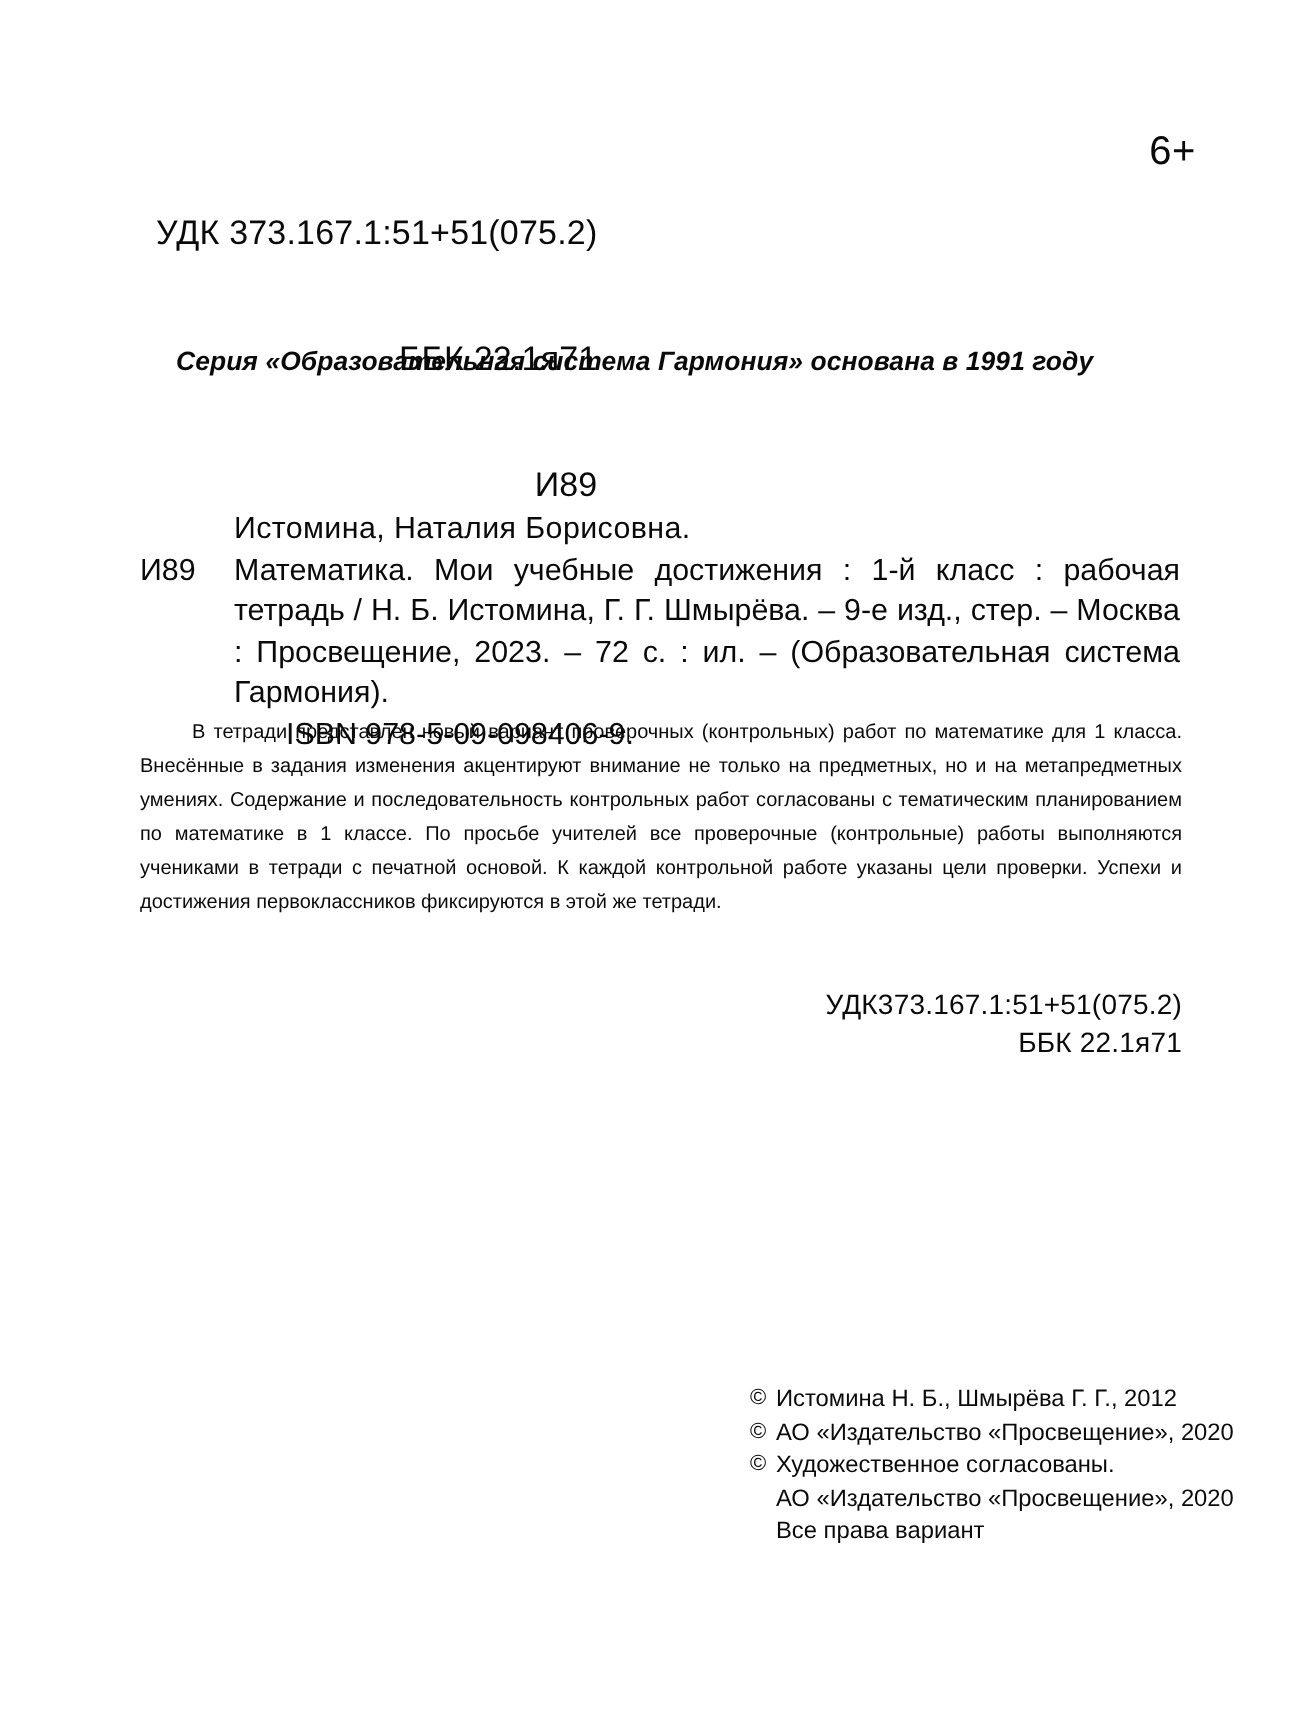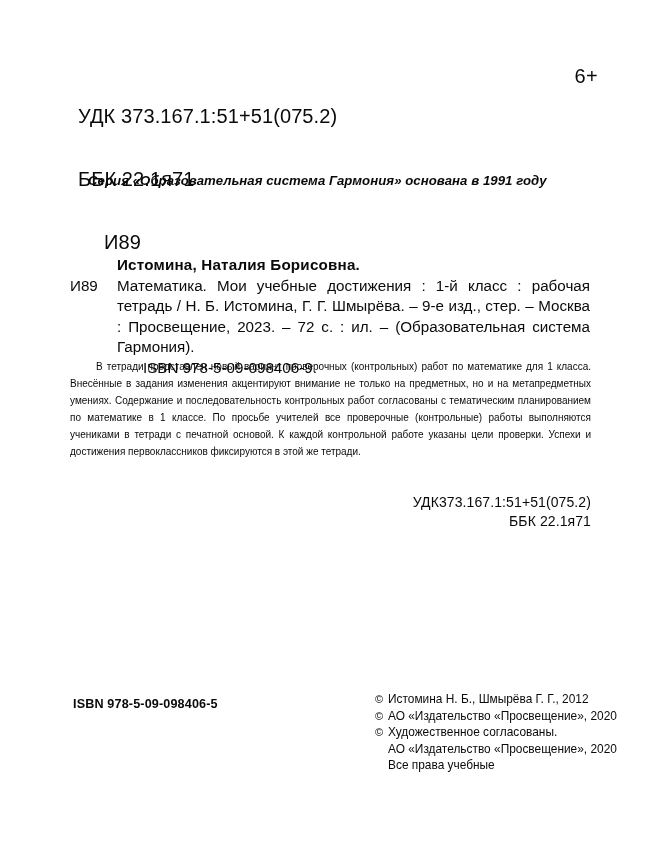--- a/index.html
+++ b/index.html
@@ -20,24 +20,25 @@
     height: 860px;
     background: #ffffff;
     overflow: hidden;
   }
 
   
   .udk-top {
     position: absolute;
     left: 78px;
     top: 64px;
-    font-size: 20px;
+    font-size: 17px;
     line-height: 21px;
     letter-spacing: 0.1px;
     white-space: pre;
+    text-align: right;
   }
   .udk-top .line-udk { display: block; }
   .udk-top .line-bbk { display: block; }
   .udk-top .line-i89 { display: block; padding-left: 26px; }
 
   
   .age-rating {
     position: absolute;
     right: 52px;
     top: 64px;
@@ -65,21 +66,21 @@
   
   .biblio {
     position: absolute;
     left: 70px;
     top: 255px;
     width: 520px;
     font-size: 15.2px;
     line-height: 20.6px;
   }
   .biblio-author {
-    font-weight: bold;
+    font-weight: normal;
     padding-left: 47px;
     letter-spacing: 0.2px;
   }
   .biblio-body {
     position: relative;
     padding-left: 47px;
     text-align: justify;
     text-align-last: left;
   }
   .biblio-index {
@@ -179,36 +180,35 @@
     <div class="biblio-isbn">ISBN 978-5-09-098406-9.</div>
   </div>
 
   <div class="annotation">В тетради представлен новый вариант проверочных (контрольных) работ по математике для 1 класса. Внесённые в задания изменения акцентируют внимание не только на предметных, но и на метапредметных умениях. Содержание и последовательность контрольных работ согласованы с тематическим планированием по математике в 1 классе. По просьбе учителей все проверочные (контрольные) работы выполняются учениками в тетради с печатной основой. К каждой контрольной работе указаны цели проверки. Успехи и достижения первоклассников фиксируются в этой же тетради.</div>
 
   <div class="udk-bottom">
     <span>УДК373.167.1:51+51(075.2)</span>
     <span>ББК 22.1я71</span>
   </div>
 
-  <div class="footer-isbn">ISBN 978-5-09-098406-5</div>
 
   <div class="footer-copyright">
     <span class="c-line">
       <span class="c-mark">©</span>
       <span>Истомина Н. Б., Шмырёва Г. Г., 2012</span>
     </span>
     <span class="c-line">
       <span class="c-mark">©</span>
       <span>АО «Издательство «Просвещение», 2020</span>
     </span>
     <span class="c-line">
       <span class="c-mark">©</span>
       <span>Художественное согласованы.</span>
     </span>
     <span class="c-line indent">
       <span>АО «Издательство «Просвещение», 2020</span>
     </span>
     <span class="c-line indent">
-      <span>Все права учебные</span>
+      <span>Все права вариант</span>
     </span>
   </div>
 
 </div>
 
 </body></html>

